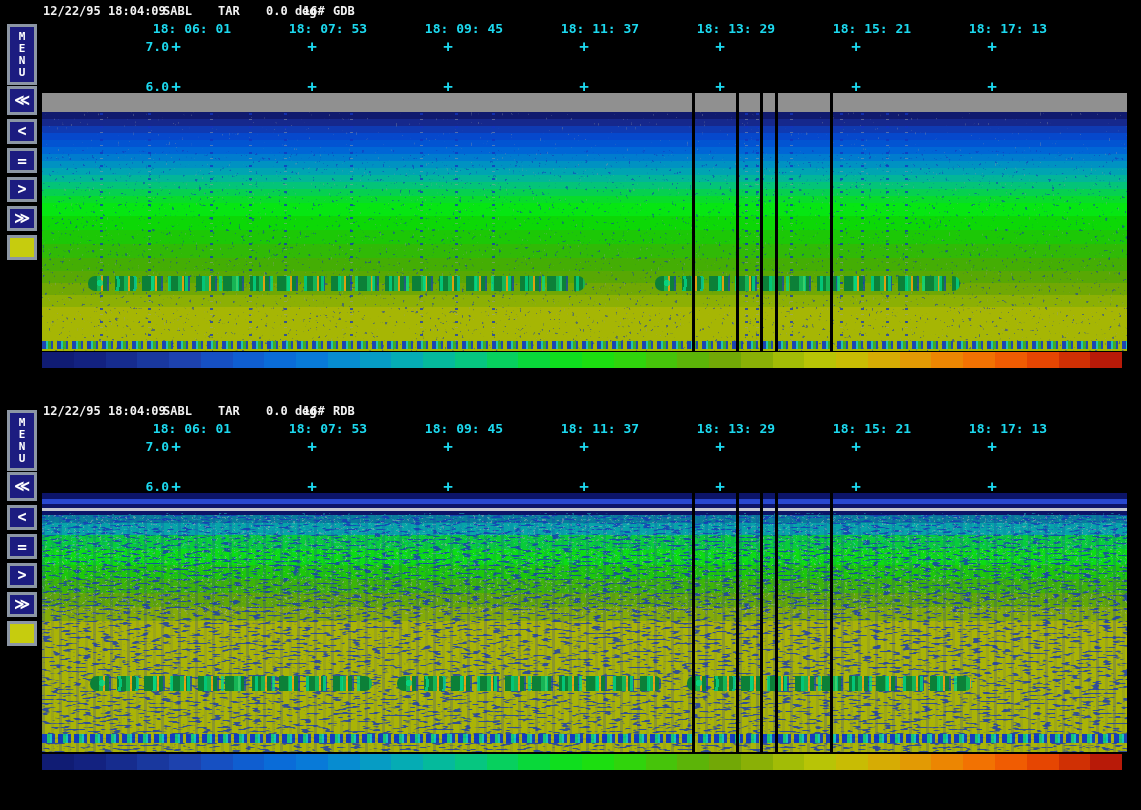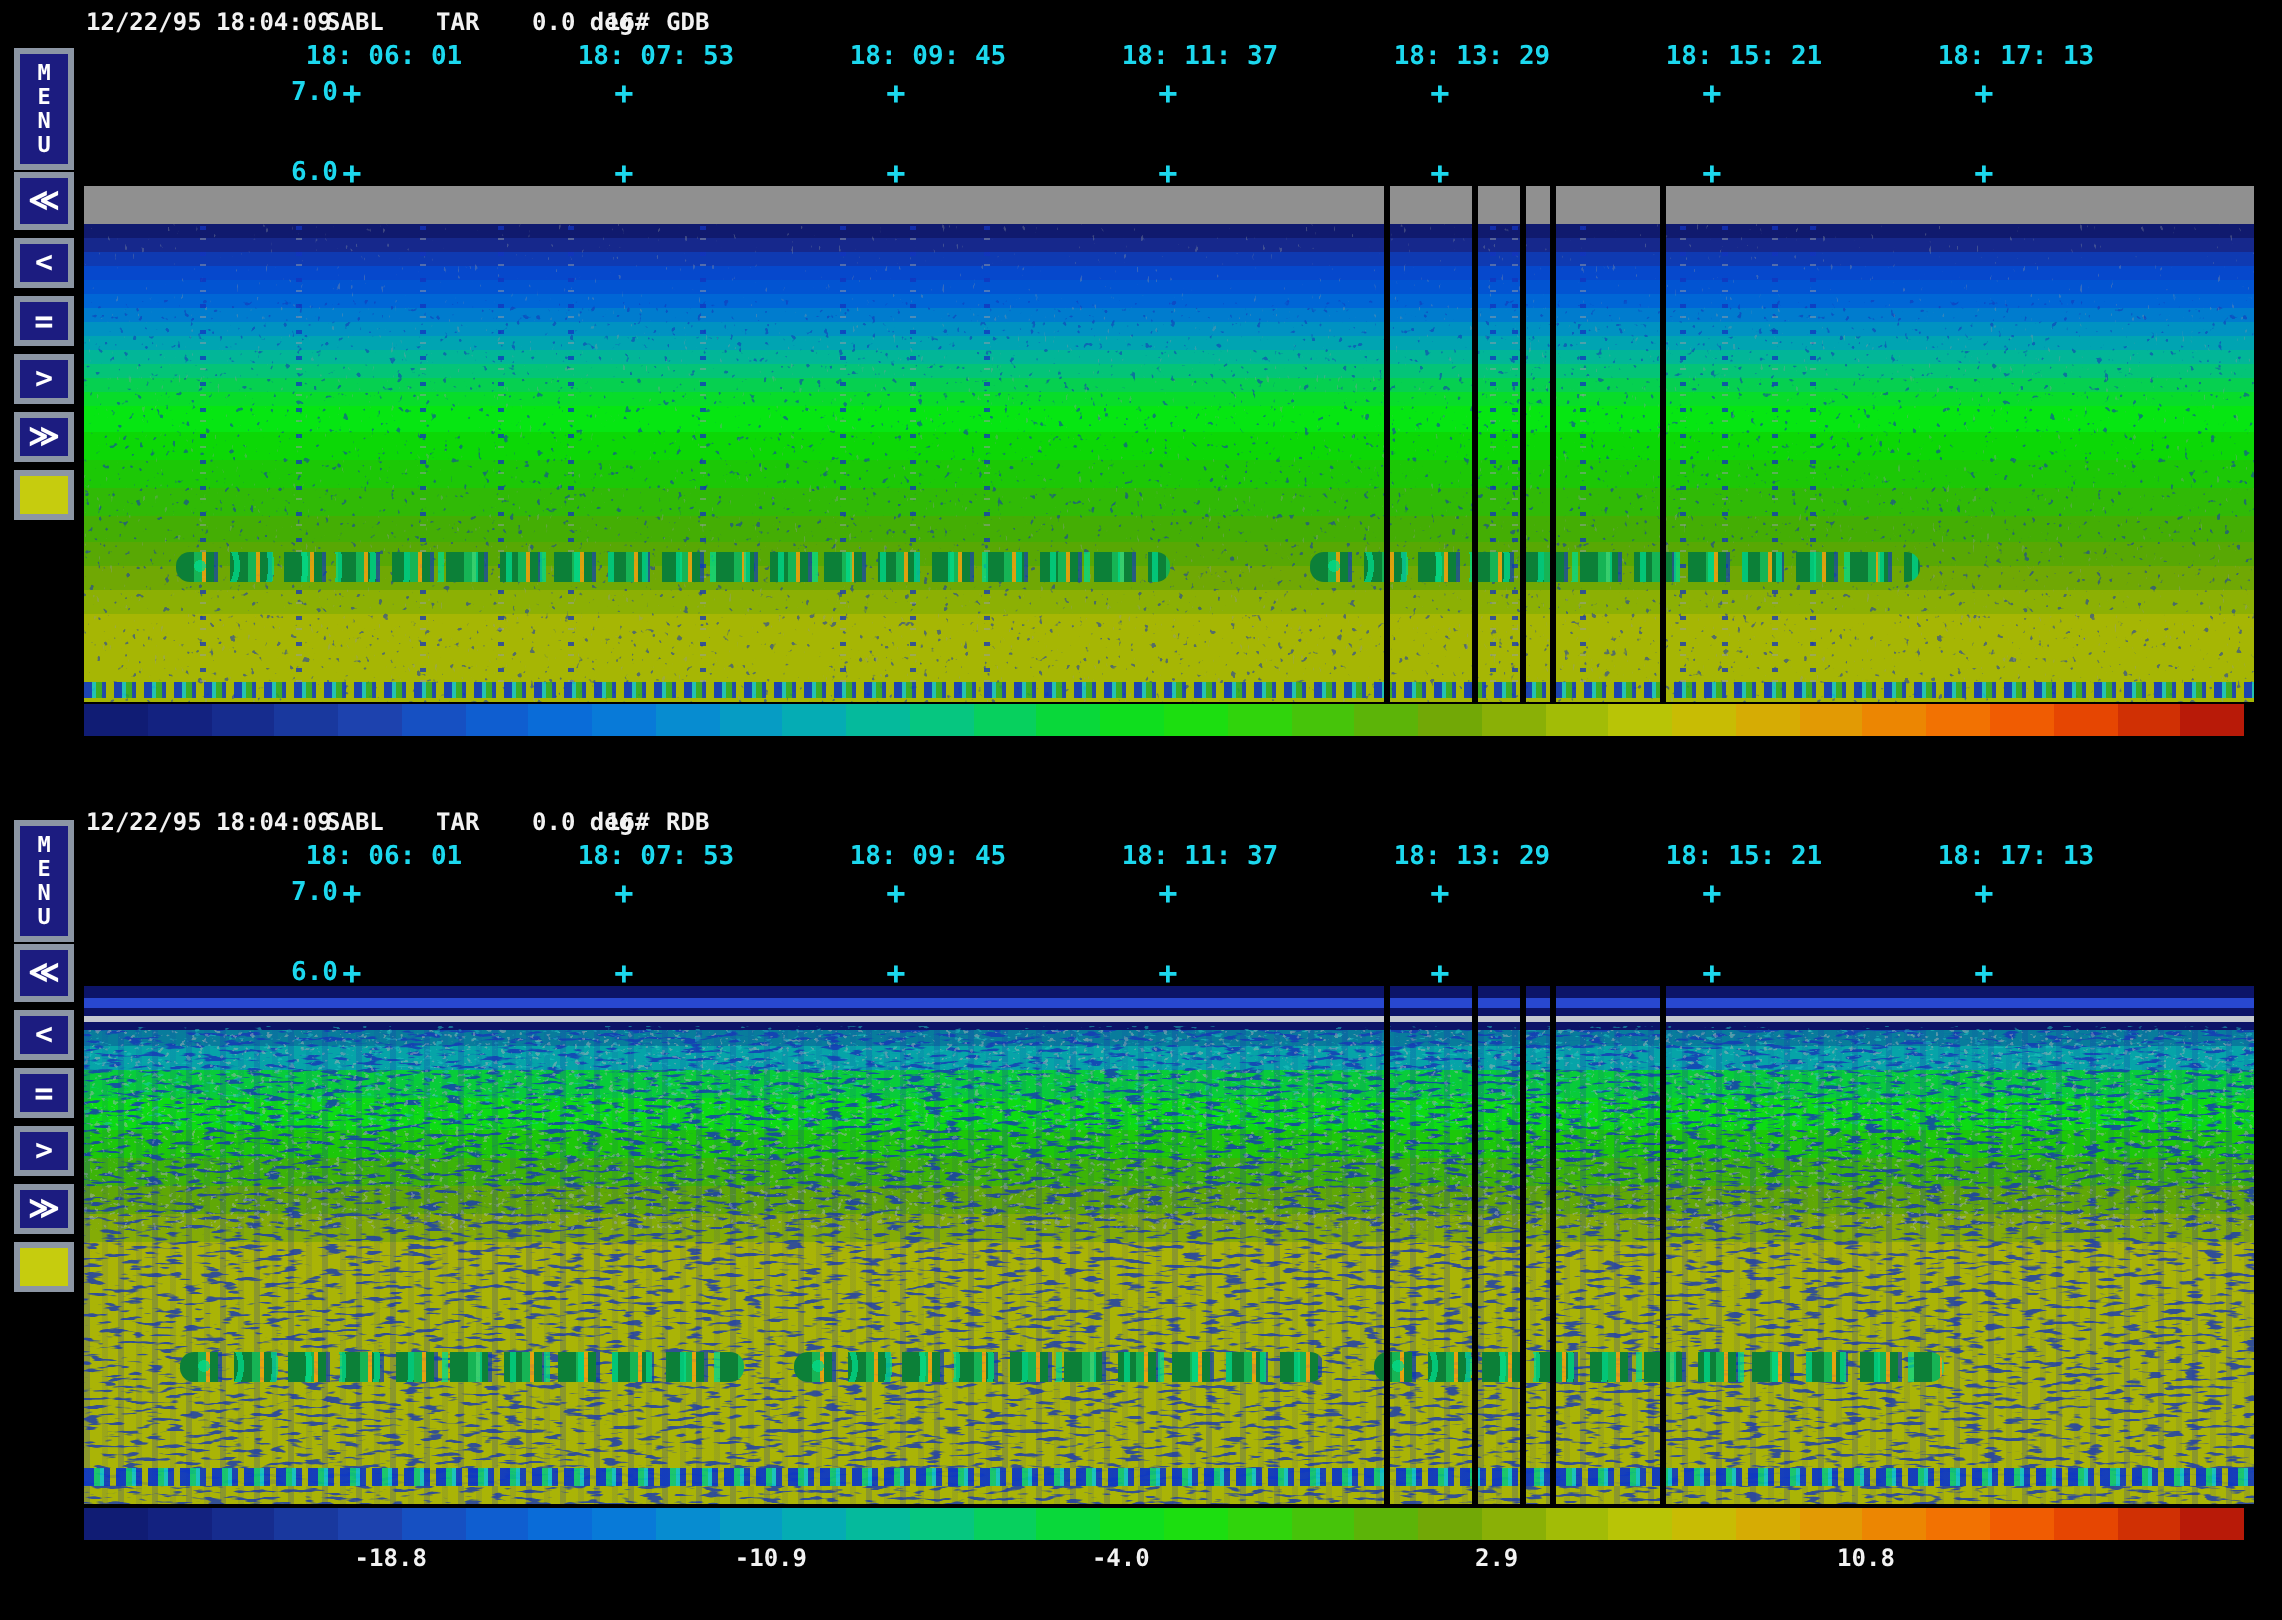--- a/index.html
+++ b/index.html
@@ -472,20 +472,13 @@
       <div class="cbcell" style="background: rgb(200, 188, 4);"></div>
       <div class="cbcell" style="background: rgb(214, 172, 4);"></div>
       <div class="cbcell" style="background: rgb(226, 154, 4);"></div>
       <div class="cbcell" style="background: rgb(236, 134, 2);"></div>
       <div class="cbcell" style="background: rgb(242, 114, 2);"></div>
       <div class="cbcell" style="background: rgb(240, 92, 2);"></div>
       <div class="cbcell" style="background: rgb(230, 70, 2);"></div>
       <div class="cbcell" style="background: rgb(208, 48, 4);"></div>
       <div class="cbcell" style="background: rgb(184, 26, 8);"></div>
     </div>
-  <div class="cblabels" style="top:372px">
-      <span class="cblabel" style="left: 195.36px;">-18.8</span>
-      <span class="cblabel" style="left: 385.44px;">-10.9</span>
-      <span class="cblabel" style="left: 560.4px;">-4.0</span>
-      <span class="cblabel" style="left: 748.32px;">2.9</span>
-      <span class="cblabel" style="left: 933px;">10.8</span>
-    </div>
 </section>
 
 </body></html>

